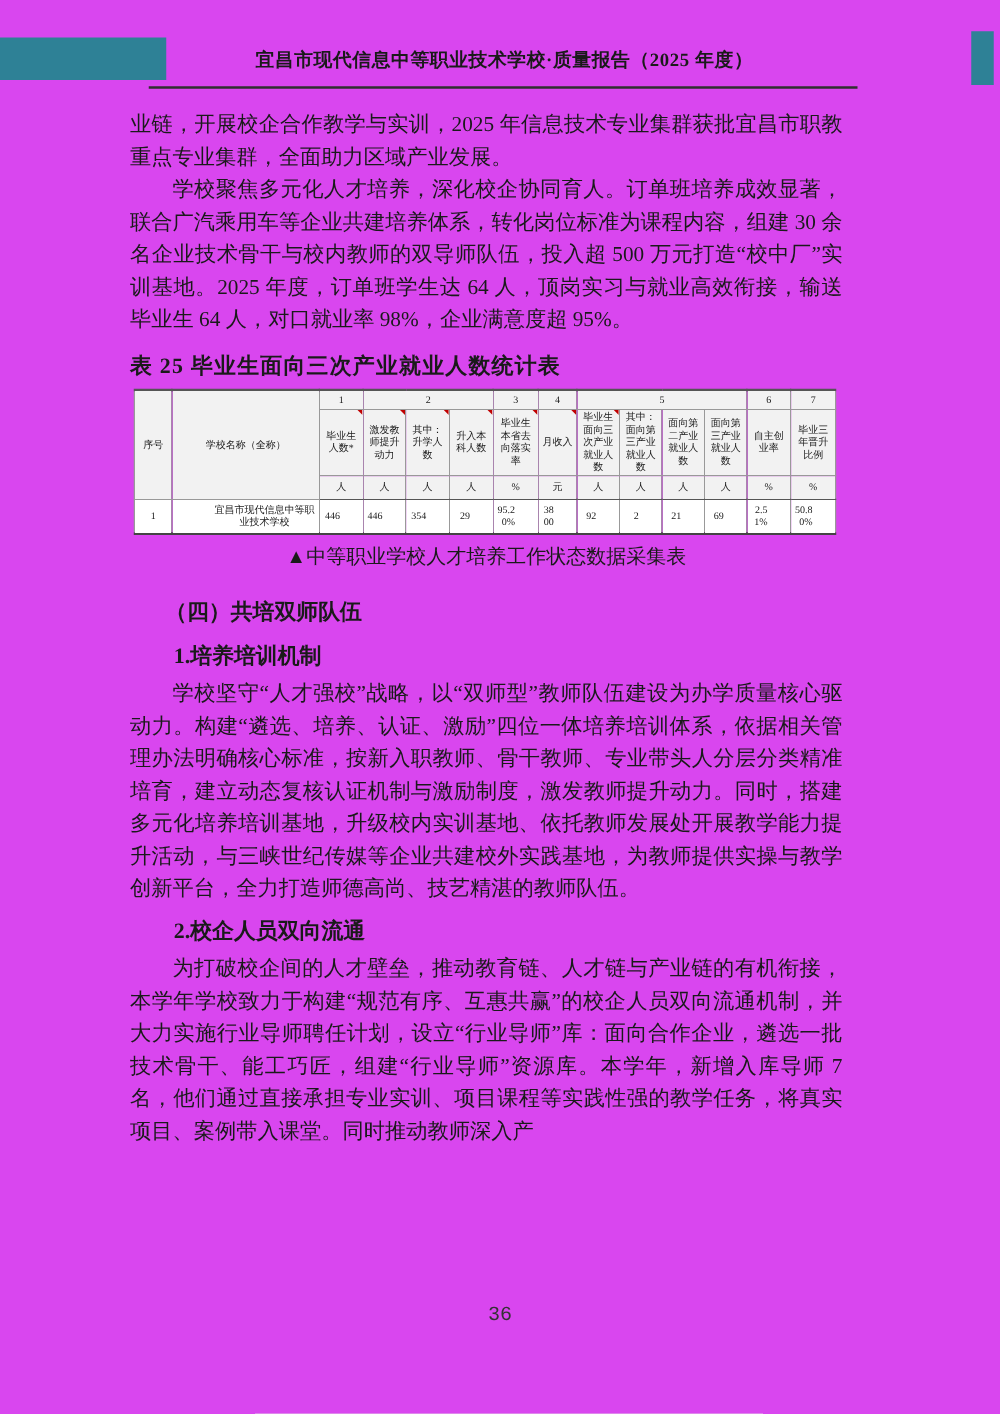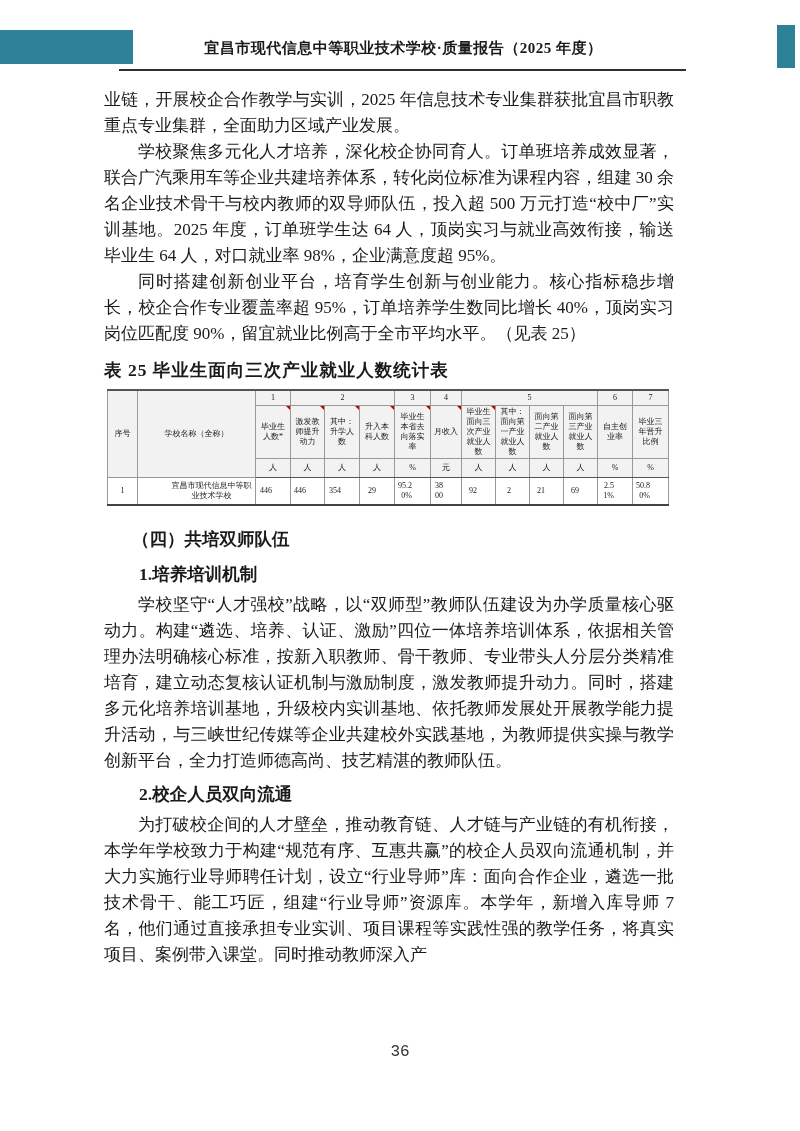--- a/index.html
+++ b/index.html
@@ -1,18 +1,18 @@
 <!DOCTYPE html>
 <html><head>
 <meta charset="utf-8">
 <style>
   html,body { margin:0; padding:0; background:#e8e8e8; }
   .page {
     position:relative; width:800px; height:1131px; margin:0 auto;
-    background:#ffffff; overflow:hidden;
+    background:#d946ef; overflow:hidden;
     font-family:"Liberation Serif","DejaVu Serif",serif; color:#1a1a1a;
   }
   
   .band-left  { position:absolute; left:0;  top:30px; width:133px; height:34px; }
   .band-right { position:absolute; right:5px; top:25px; width:18px; height:43px; }
   .header-title {
     position:absolute; top:39px; left:120px; width:567px;
     text-align:center; font-size:15px; font-weight:600; letter-spacing:.5px;
   }
   .header-rule {
@@ -73,21 +73,20 @@
 
   <div class="band-left" style="background: rgb(46, 129, 150);"></div>
   <div class="band-right" style="background: rgb(46, 129, 150);"></div>
   <div class="header-title">宜昌市现代信息中等职业技术学校·质量报告（2025 年度）</div>
   <div class="header-rule"></div>
 
   <div class="content">
     <p class="para no-indent">业链，开展校企合作教学与实训，2025 年信息技术专业集群获批宜昌市职教重点专业集群，全面助力区域产业发展。</p>
 
     <p class="para">学校聚焦多元化人才培养，深化校企协同育人。订单班培养成效显著，联合广汽乘用车等企业共建培养体系，转化岗位标准为课程内容，组建 30 余名企业技术骨干与校内教师的双导师队伍，投入超 500 万元打造“校中厂”实训基地。2025 年度，订单班学生达 64 人，顶岗实习与就业高效衔接，输送毕业生 64 人，对口就业率 98%，企业满意度超 95%。</p>
-    <p class="para">同时搭建创新创业平台，培育学生创新与创业能力。核心指标稳步增长，校企合作专业覆盖率超 95%，订单培养学生数同比增长 40%，顶岗实习岗位匹配度 90%，留宜就业比例高于全市平均水平。（见表 25）</p>
 
     <div class="table-title">表 25 毕业生面向三次产业就业人数统计表</div>
 
     <table class="data-table">
       <colgroup>
         <col style="width:30px">
           <col style="width:118px">
         <col style="width:35px">
           <col style="width:34px">
           <col style="width:35px">
@@ -114,21 +113,21 @@
           <th>7</th>
         </tr>
         <tr class="names-row">
           <th><span>毕业生人数*</span><span class="comment-mark"></span></th>
           <th><span>激发教师提升动力</span><span class="comment-mark"></span></th>
           <th><span>其中：升学人数</span><span class="comment-mark"></span></th>
           <th><span>升入本科人数</span><span class="comment-mark"></span></th>
           <th><span>毕业生本省去向落实率</span><span class="comment-mark"></span></th>
           <th><span>月收入</span><span class="comment-mark"></span></th>
           <th><span>毕业生面向三次产业就业人数</span><span class="comment-mark"></span></th>
-          <th><span>其中：面向第一产业就业人数</span></th>
+          <th><span>其中：面向第三产业就业人数</span></th>
           <th><span>面向第二产业就业人数</span></th>
           <th><span>面向第三产业就业人数</span></th>
           <th><span>自主创业率</span></th>
           <th><span>毕业三年晋升比例</span></th>
         </tr>
         <tr class="units-row dark-sep">
           <th>人</th>
           <th>人</th>
           <th>人</th>
           <th>人</th>
@@ -155,20 +154,21 @@
           <td class="num">92</td>
           <td class="num">2</td>
           <td class="num">21</td>
           <td class="num">69</td>
           <td class="num">2.51%</td>
           <td class="num">50.80%</td>
         </tr>
       </tbody>
     </table>
 
+    <p class="table-caption">▲中等职业学校人才培养工作状态数据采集表</p>
 
     <h2 class="h-sec" style="font-size:17.5px;margin-top:20px;">（四）共培双师队伍</h2>
     <h3 class="h-num">1.培养培训机制</h3>
     <p class="para">学校坚守“人才强校”战略，以“双师型”教师队伍建设为办学质量核心驱动力。构建“遴选、培养、认证、激励”四位一体培养培训体系，依据相关管理办法明确核心标准，按新入职教师、骨干教师、专业带头人分层分类精准培育，建立动态复核认证机制与激励制度，激发教师提升动力。同时，搭建多元化培养培训基地，升级校内实训基地、依托教师发展处开展教学能力提升活动，与三峡世纪传媒等企业共建校外实践基地，为教师提供实操与教学创新平台，全力打造师德高尚、技艺精湛的教师队伍。</p>
 
     <h3 class="h-num">2.校企人员双向流通</h3>
     <p class="para">为打破校企间的人才壁垒，推动教育链、人才链与产业链的有机衔接，本学年学校致力于构建“规范有序、互惠共赢”的校企人员双向流通机制，并大力实施行业导师聘任计划，设立“行业导师”库：面向合作企业，遴选一批技术骨干、能工巧匠，组建“行业导师”资源库。本学年，新增入库导师 7 名，他们通过直接承担专业实训、项目课程等实践性强的教学任务，将真实项目、案例带入课堂。同时推动教师深入产</p>
   </div>
 
   <div class="footer-page">36</div>

